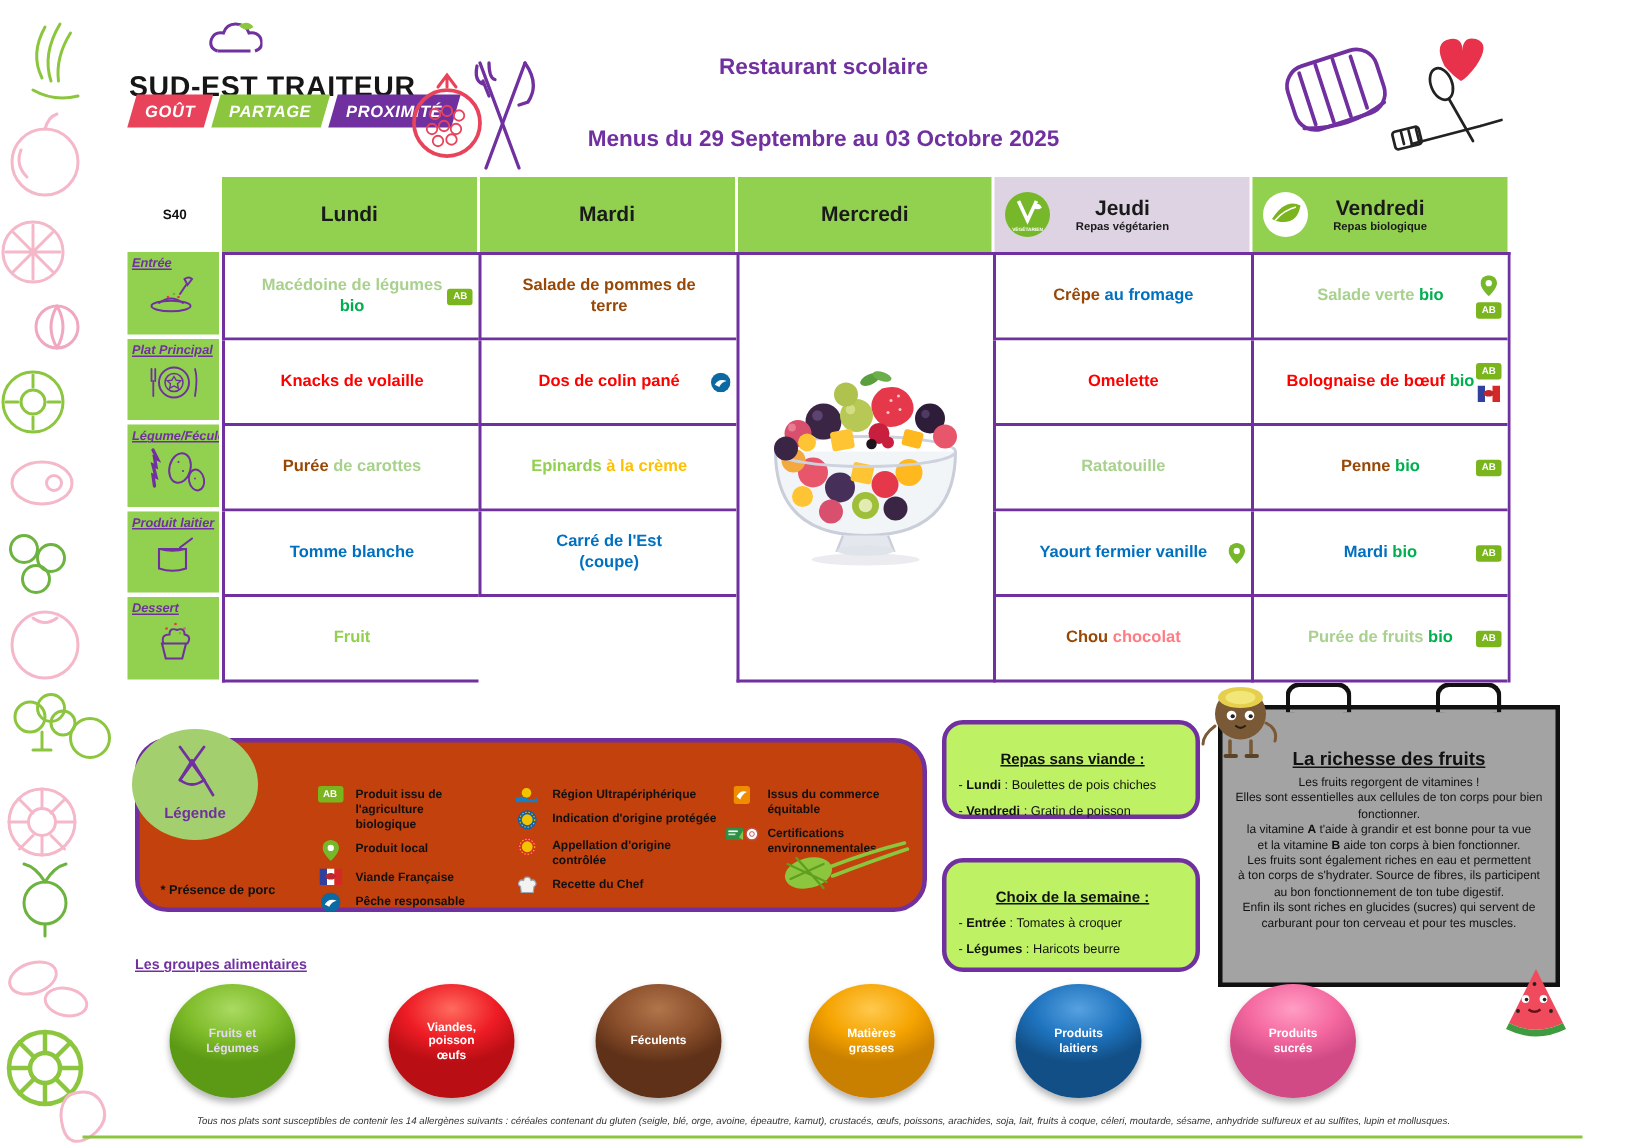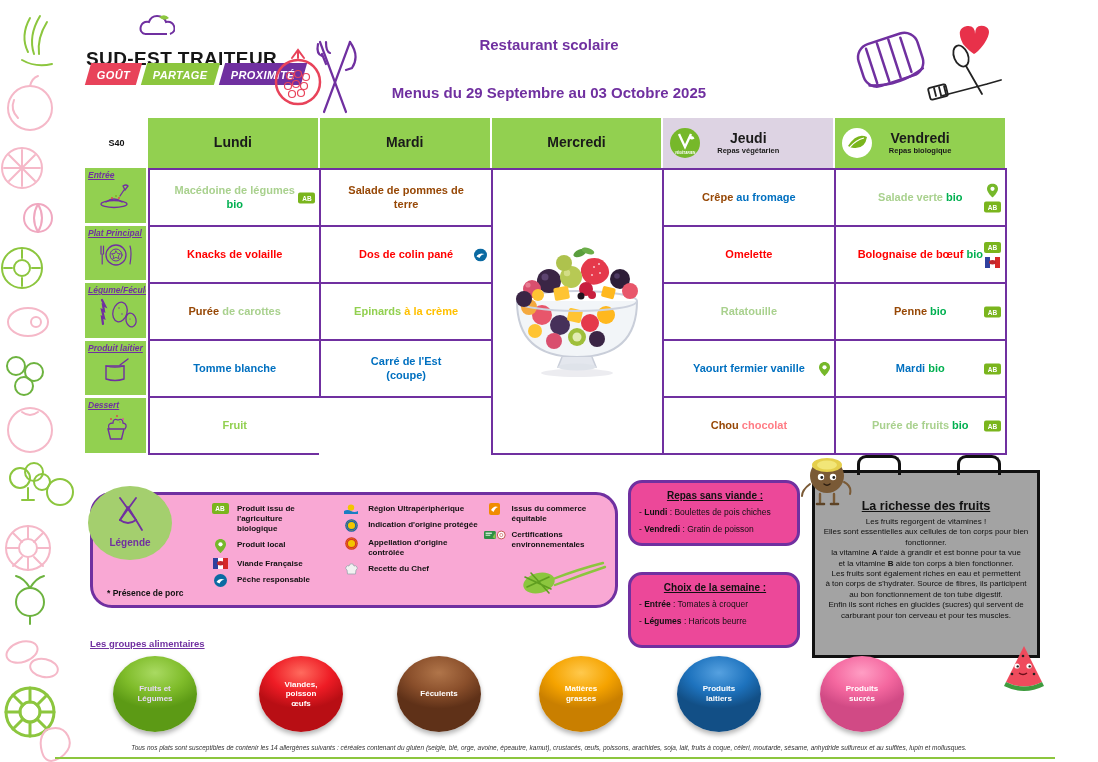--- a/index.html
+++ b/index.html
@@ -37,33 +37,33 @@
          display:flex;align-items:center;justify-content:center;text-align:center;padding:2px 15px;}
   .mtext{font-size:11px;font-weight:bold;line-height:1.25;white-space:pre-line;width:100%;}
   .cell-icons{position:absolute;right:4px;top:50%;transform:translateY(-50%);display:flex;flex-direction:column;gap:4px;align-items:center;}
   .cic{display:flex;}
   .ic-ab{display:inline-flex;width:17px;height:11px;background:#7ab51d;color:#fff;font-size:6.5px;font-weight:bold;
          align-items:center;justify-content:center;border-radius:2px;}
   .mcell.merged{padding:0;}
 
   
   .legend-box{position:absolute;left:90px;top:492px;width:528px;height:116px;border:3px solid #7030a0;border-radius:22px;
-              background:#f9a8d4;box-sizing:border-box;display:flex;padding:9px 8px 8px 116px;}
+              background:#c2410c;box-sizing:border-box;display:flex;padding:30px 8px 8px 116px;}
   .legend-ellipse{position:absolute;left:88px;top:486px;width:84px;height:74px;border-radius:50%;background:#a4cf6e;
                   display:flex;align-items:flex-end;justify-content:center;padding-bottom:12px;box-sizing:border-box;}
   .legend-ellipse-label{color:#7030a0;font-weight:bold;font-size:10px;}
   .legend-col{display:flex;flex-direction:column;gap:6px;}
   .legend-item{display:flex;align-items:flex-start;gap:6px;}
   .legend-item-icon{width:22px;display:flex;justify-content:center;flex-shrink:0;margin-top:-1px;}
   .legend-item-label{font-size:8px;font-weight:bold;white-space:pre-line;line-height:1.25;}
   .legend-footnote{position:absolute;left:14px;bottom:7px;font-size:8.5px;font-weight:bold;}
   .legend-spoon{position:absolute;right:8px;bottom:2px;}
 
   
-  .info-box{position:absolute;border:3px solid #7030a0;border-radius:14px;background:#ec4899;box-sizing:border-box;padding:7px 6px 4px 8px;}
+  .info-box{position:absolute;border:3px solid #7030a0;border-radius:14px;background:#bef264;box-sizing:border-box;padding:18px 6px 4px 8px;}
   .info-box-title{text-align:center;font-size:10px;font-weight:bold;text-decoration:underline;margin-bottom:6px;}
   .info-box-item{font-size:8.5px;margin-bottom:7px;}
 
   
   .fruit-box{position:absolute;left:812px;top:470px;width:228px;height:188px;border:3px solid #111;background:#a3a3a3;box-sizing:border-box;padding:26px 8px 4px 8px;}
   .fruit-handle{position:absolute;width:38px;height:17px;border:3.5px solid #111;border-bottom:none;border-radius:9px 9px 0 0;top:-18px;}
   .fruit-title{text-align:center;font-size:12.5px;font-weight:bold;text-decoration:underline;margin-bottom:4px;}
   .fruit-line{text-align:center;font-size:8px;line-height:1.3;}
 
   

